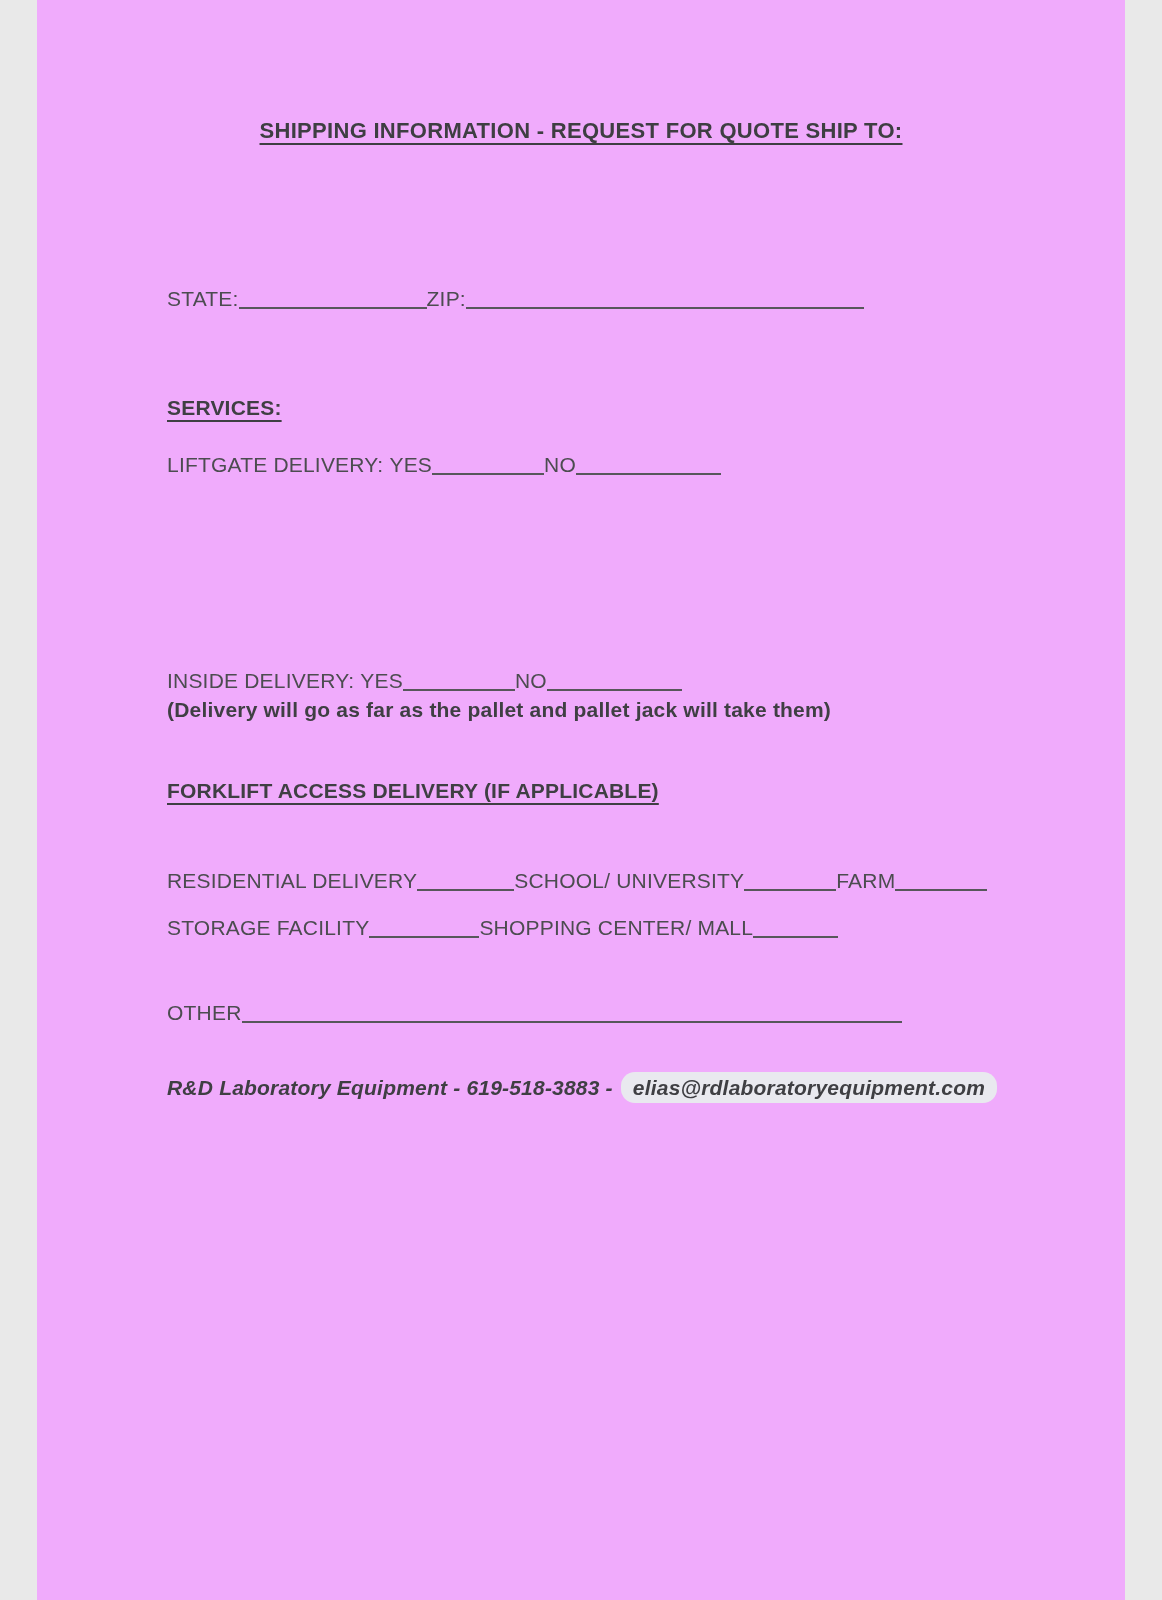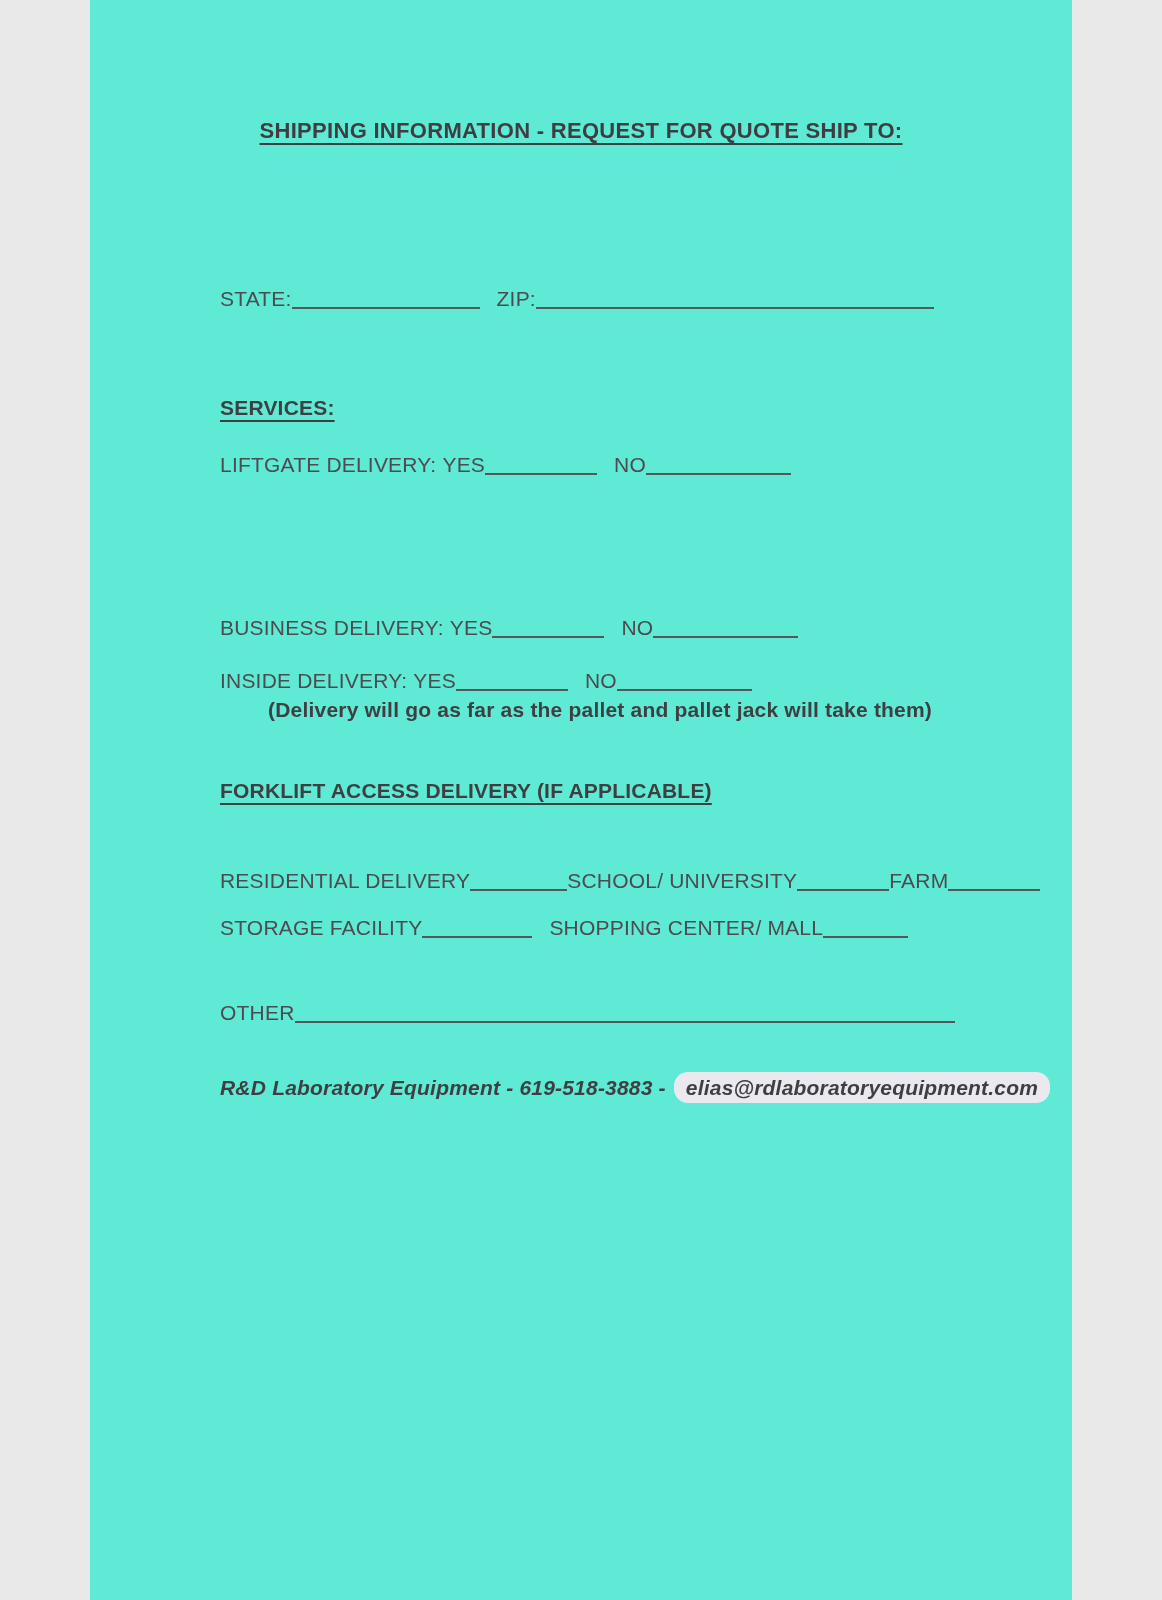--- a/index.html
+++ b/index.html
@@ -3,24 +3,24 @@
 <meta charset="utf-8">
 <style>
   html, body {
     margin: 0;
     padding: 0;
     background: #e9e9e9;
     font-family: "Liberation Sans", sans-serif;
   }
   .page {
     position: relative;
-    width: 982px;
+    width: 1088px;
     height: 1600px;
     margin: 0 auto;
-    background: #5eead4;
+    background: #f0abfc;
     color: #4c4c50;
     font-size: 21px;
     letter-spacing: 0.2px;
     overflow: hidden;
   }
   .line {
     position: absolute;
     left: 130px;
     white-space: nowrap;
   }
@@ -42,25 +42,24 @@
     text-decoration: underline;
     text-decoration-thickness: 2px;
     text-underline-offset: 5px;
   }
   .blank {
     display: inline-block;
     height: 0.85em;
     border-bottom: 2px solid #57575b;
     transform: translateY(3px);
   }
-  .gap-l { margin-left: 17px; }
+  .gap-l { margin-left: 0; }
   .bold-note {
     font-weight: bold;
     color: #3f3f43;
-    margin-left: 48px;
   }
   .footer-line {
     font-weight: bold;
     color: #3f3f43;
     font-style: italic;
   }
   .email-badge {
     background: #e9e9ef;
     border-radius: 14px;
     padding: 4px 12px;
@@ -79,23 +78,20 @@
     <span>STATE:</span><span class="blank" style="width:188px"></span><span class="gap-l">ZIP:</span><span class="blank" style="width:398px"></span>
   </div>
 
   <div class="line heading" style="top:396px">SERVICES:</div>
 
   <div class="line" style="top:452px">
     <span>LIFTGATE DELIVERY:</span>&nbsp;<span>YES</span><span class="blank" style="width:112px"></span><span class="gap-l">NO</span><span class="blank" style="width:145px"></span>
   </div>
 
 
-  <div class="line" style="top:615px">
-    <span>BUSINESS DELIVERY:</span>&nbsp;<span>YES</span><span class="blank" style="width:112px"></span><span class="gap-l">NO</span><span class="blank" style="width:145px"></span>
-  </div>
 
   <div class="line" style="top:668px">
     <span>INSIDE DELIVERY:</span>&nbsp;<span>YES</span><span class="blank" style="width:112px"></span><span class="gap-l">NO</span><span class="blank" style="width:135px"></span>
   </div>
 
   <div class="line bold-note" style="top:698px">(Delivery will go as far as the pallet and pallet jack will take them)</div>
 
   <div class="line heading" style="top:779px">FORKLIFT ACCESS DELIVERY (IF APPLICABLE)</div>
 
   <div class="line" style="top:868px">

